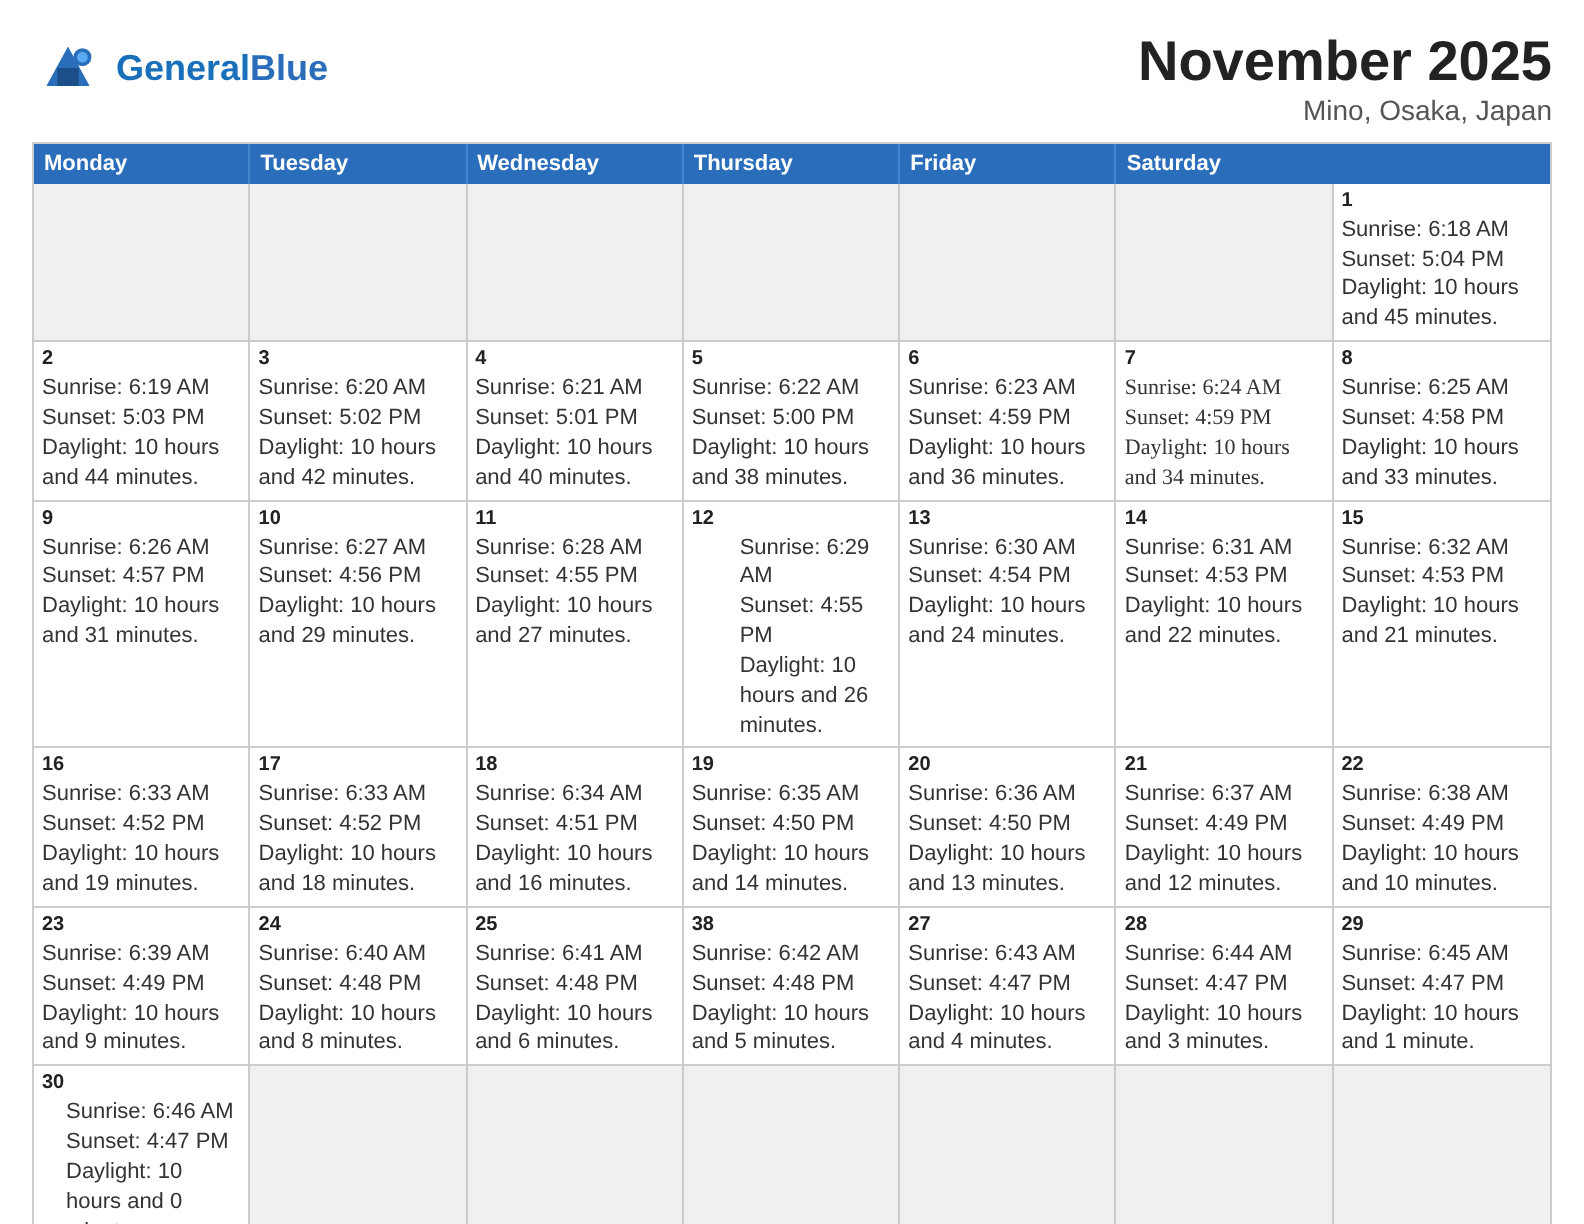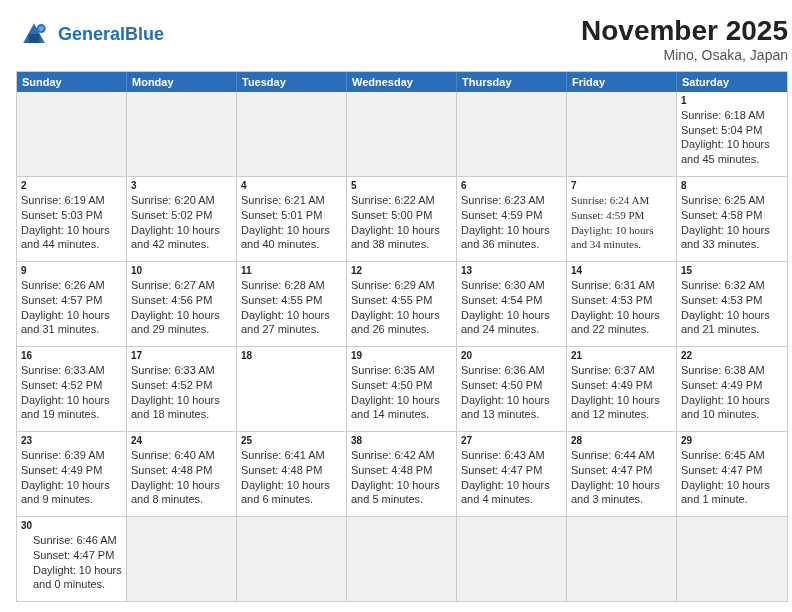--- a/index.html
+++ b/index.html
@@ -6,21 +6,21 @@
     body {
       font-family: Arial, sans-serif;
       background: #fff;
       width: 792px;
       height: 612px;
       overflow: hidden;
     }
     .page {
       width: 792px;
       height: 612px;
-      padding: 16px 4px 10px 16px;
+      padding: 16px 16px 10px 16px;
       display: flex;
       flex-direction: column;
     }
     .header {
       display: flex;
       justify-content: space-between;
       align-items: flex-start;
       margin-bottom: 8px;
     }
     .logo-area {
@@ -138,21 +138,20 @@
       </div>
     </div>
     <div class="title-area">
       <div class="month-title">November 2025</div>
       <div class="location-title">Mino, Osaka, Japan</div>
     </div>
   </div>
 
   <div class="calendar">
     <div class="cal-header">
-      <div class="cal-header-cell">Sunday</div>
       <div class="cal-header-cell">Monday</div>
       <div class="cal-header-cell">Tuesday</div>
       <div class="cal-header-cell">Wednesday</div>
       <div class="cal-header-cell">Thursday</div>
       <div class="cal-header-cell">Friday</div>
       <div class="cal-header-cell">Saturday</div>
     </div>
     <div class="cal-body" id="cal-body">
     <div class="cal-row">
           <div class="cal-cell empty"></div>
@@ -226,21 +225,21 @@
 Daylight: 10 hours and 29 minutes.</div>
           </div>
           <div class="cal-cell">
             <span class="day-num">11</span>
             <div class="cell-text" style="white-space: pre-line;">Sunrise: 6:28 AM
 Sunset: 4:55 PM
 Daylight: 10 hours and 27 minutes.</div>
           </div>
           <div class="cal-cell">
             <span class="day-num">12</span>
-            <div class="cell-text" style="white-space: pre-line;">Sunrise: 6:29 AM
+            <div class="cell-text" style="white-space: pre-line; margin-left: 24px;">Sunrise: 6:29 AM
 Sunset: 4:55 PM
 Daylight: 10 hours and 26 minutes.</div>
           </div>
           <div class="cal-cell">
             <span class="day-num">13</span>
             <div class="cell-text" style="white-space: pre-line;">Sunrise: 6:30 AM
 Sunset: 4:54 PM
 Daylight: 10 hours and 24 minutes.</div>
           </div>
           <div class="cal-cell">
@@ -264,20 +263,23 @@
 Daylight: 10 hours and 19 minutes.</div>
           </div>
           <div class="cal-cell">
             <span class="day-num">17</span>
             <div class="cell-text" style="white-space: pre-line;">Sunrise: 6:33 AM
 Sunset: 4:52 PM
 Daylight: 10 hours and 18 minutes.</div>
           </div>
           <div class="cal-cell">
             <span class="day-num">18</span>
+            <div class="cell-text" style="white-space: pre-line;">Sunrise: 6:34 AM
+Sunset: 4:51 PM
+Daylight: 10 hours and 16 minutes.</div>
           </div>
           <div class="cal-cell">
             <span class="day-num">19</span>
             <div class="cell-text" style="white-space: pre-line;">Sunrise: 6:35 AM
 Sunset: 4:50 PM
 Daylight: 10 hours and 14 minutes.</div>
           </div>
           <div class="cal-cell">
             <span class="day-num">20</span>
             <div class="cell-text" style="white-space: pre-line;">Sunrise: 6:36 AM

